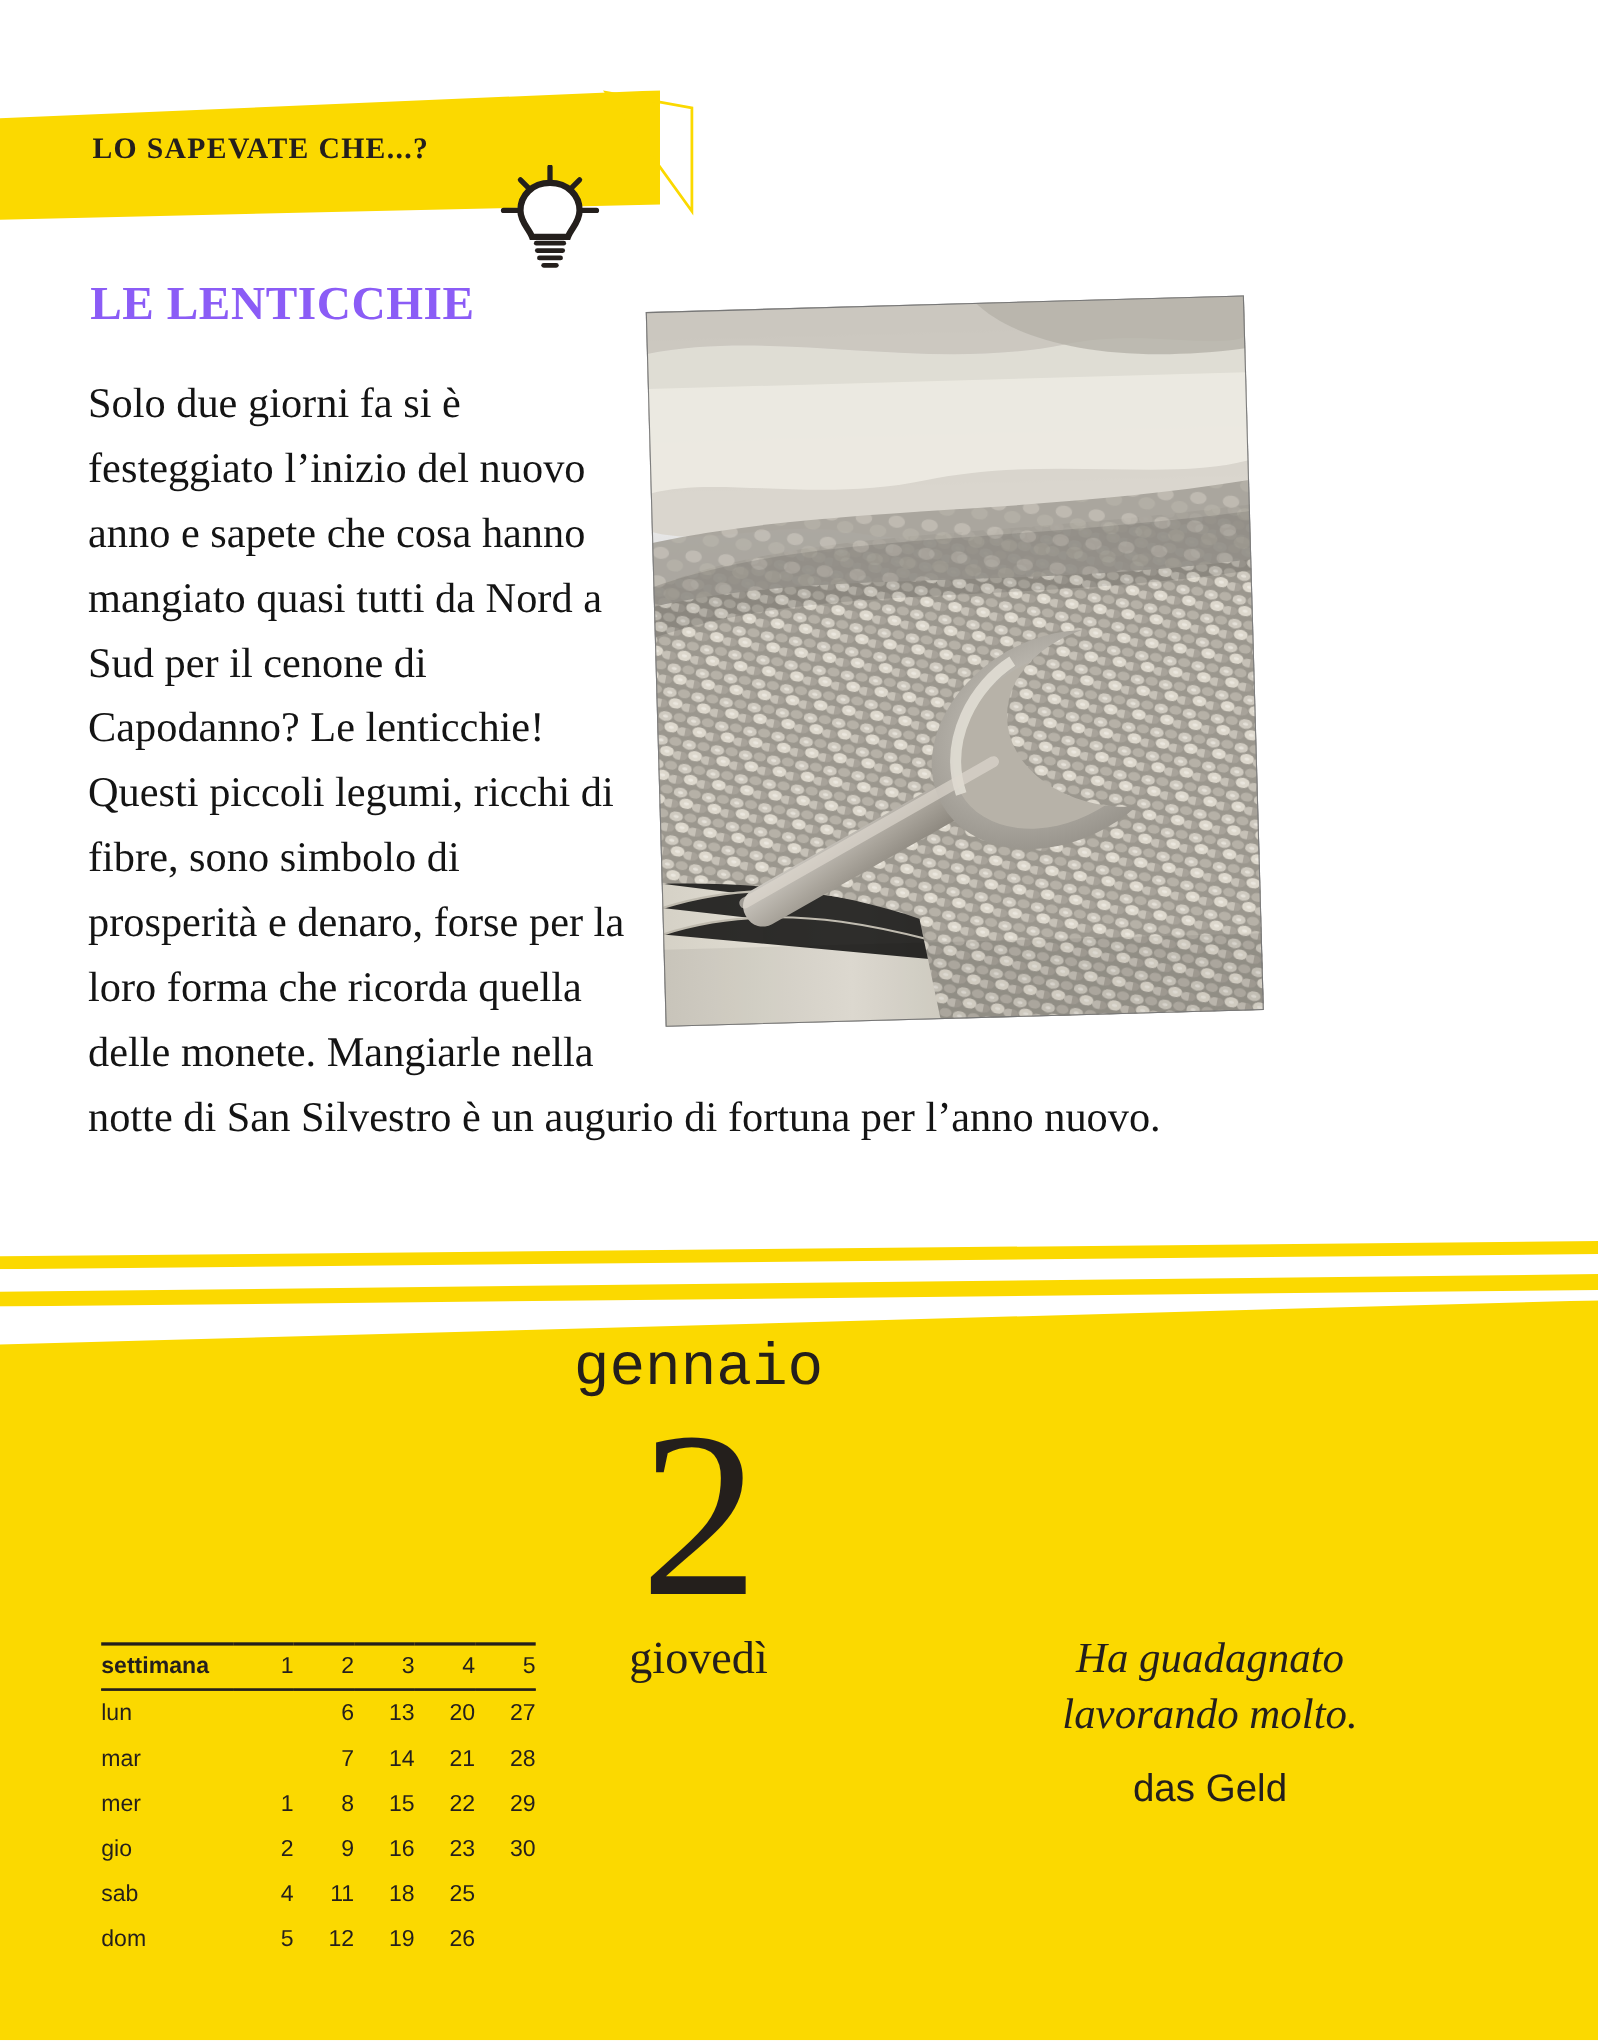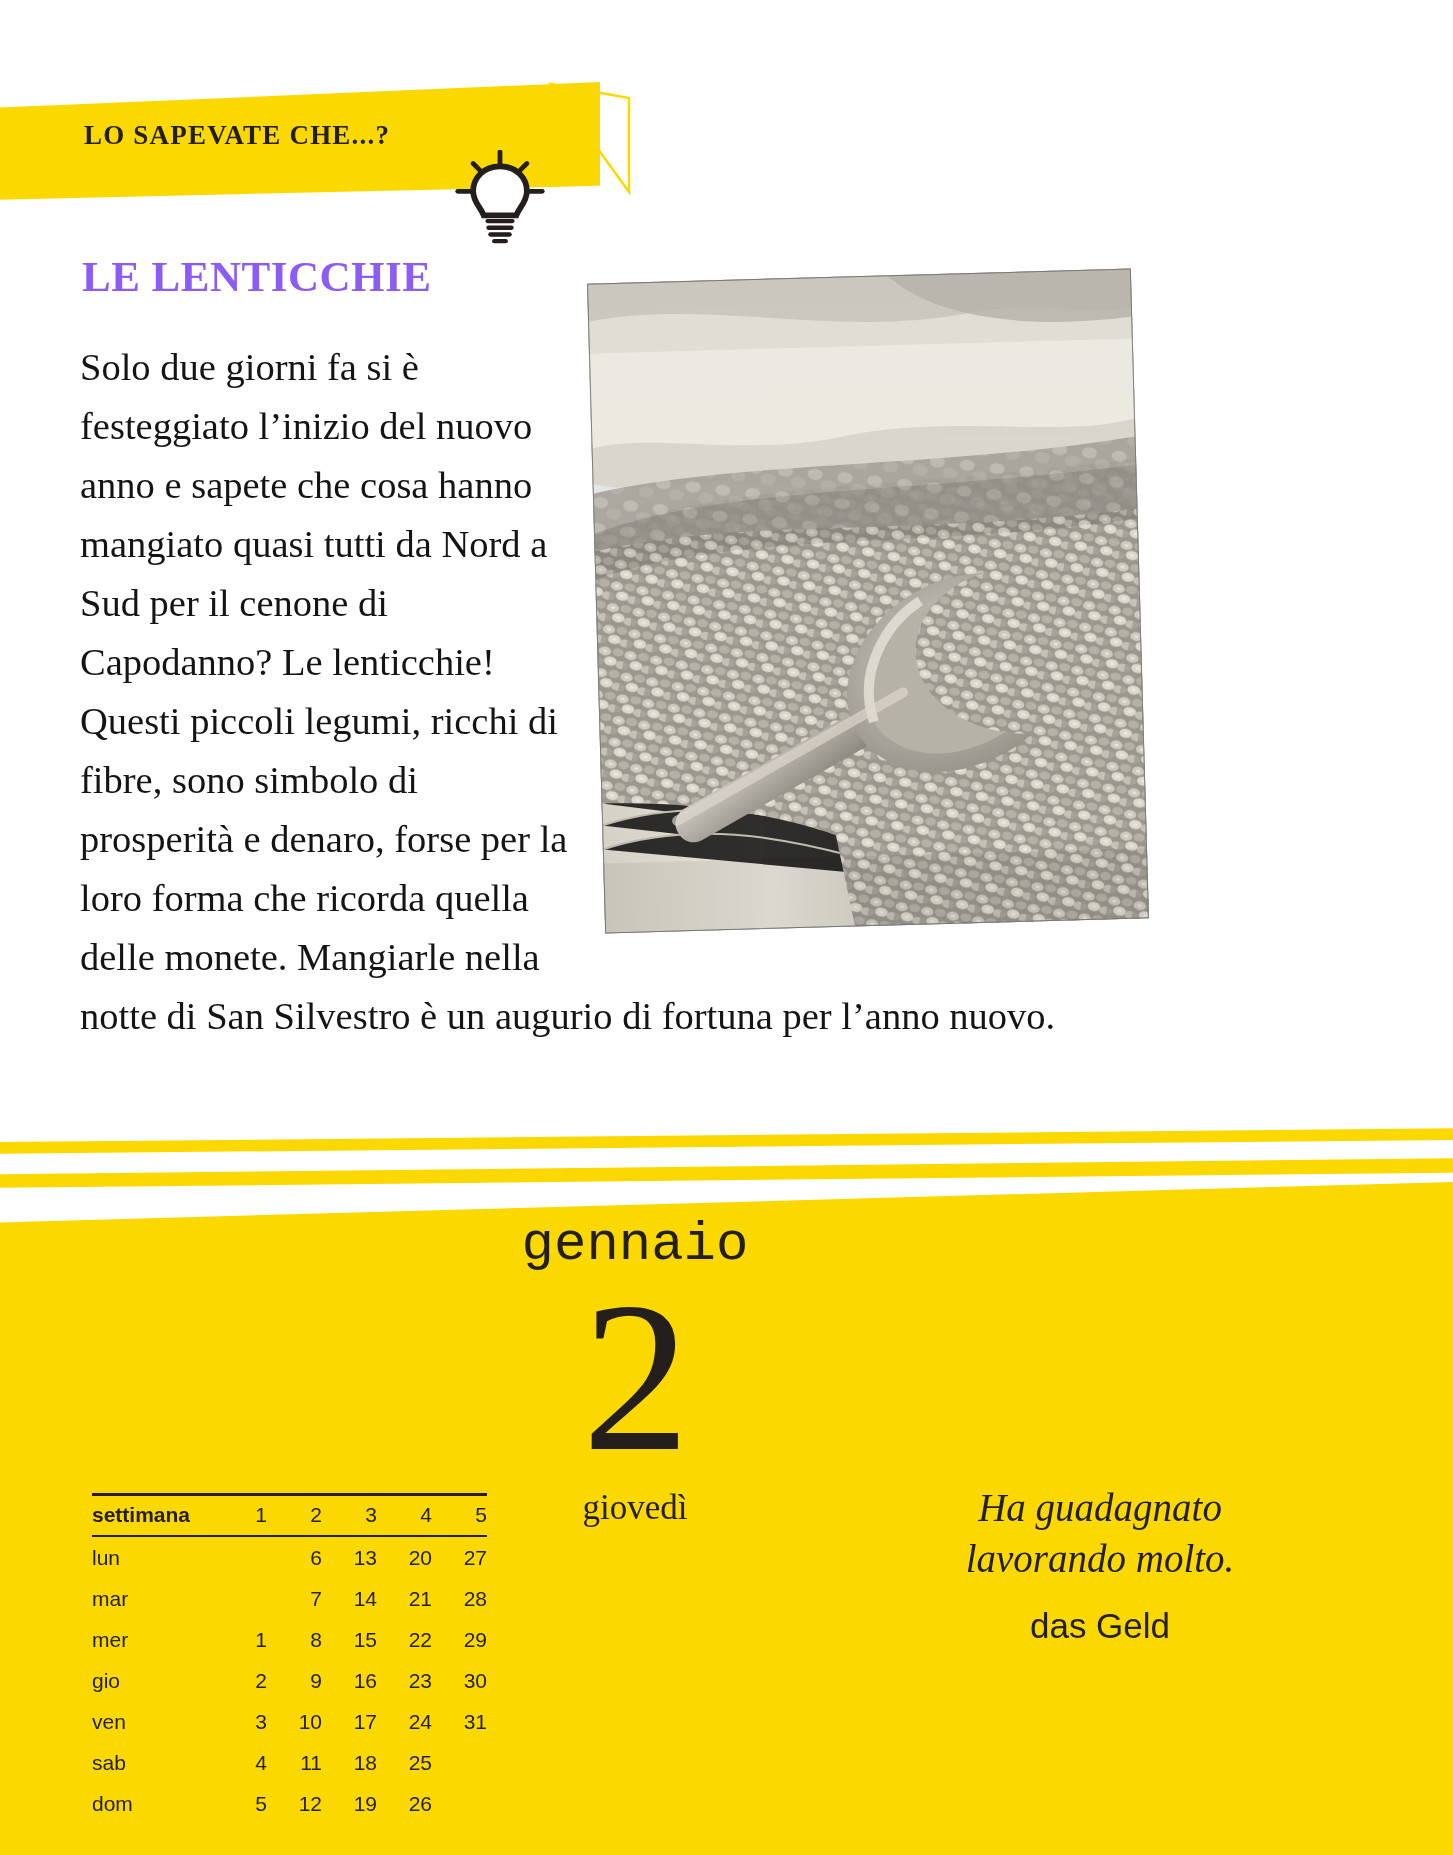--- a/index.html
+++ b/index.html
@@ -120,21 +120,21 @@
   }
   .daynum{
     font-family:"Liberation Serif", serif;
     font-size:215px;
     line-height:218px;
     font-weight:normal;
     letter-spacing:-2px;
   }
   .weekday{
     font-family:"Liberation Serif", serif;
-    font-size:35px;
+    font-size:42px;
     line-height:44px;
   }
 
   
   .word-block{
     position:absolute;left:800px;top:1478px;width:600px;
     text-align:center;color:#241f1c;
   }
   .word-head{
     font-family:"Liberation Serif", serif;
@@ -326,28 +326,20 @@
       </tr>
       <tr>
         <td class="daycol">gio</td>
         <td>2</td>
         <td>9</td>
         <td>16</td>
         <td>23</td>
         <td>30</td>
       </tr>
       <tr>
-        <td class="daycol">ven</td>
-        <td>3</td>
-        <td>10</td>
-        <td>17</td>
-        <td>24</td>
-        <td>31</td>
-      </tr>
-      <tr>
         <td class="daycol">sab</td>
         <td>4</td>
         <td>11</td>
         <td>18</td>
         <td>25</td>
         <td></td>
       </tr>
       <tr>
         <td class="daycol">dom</td>
         <td>5</td>

